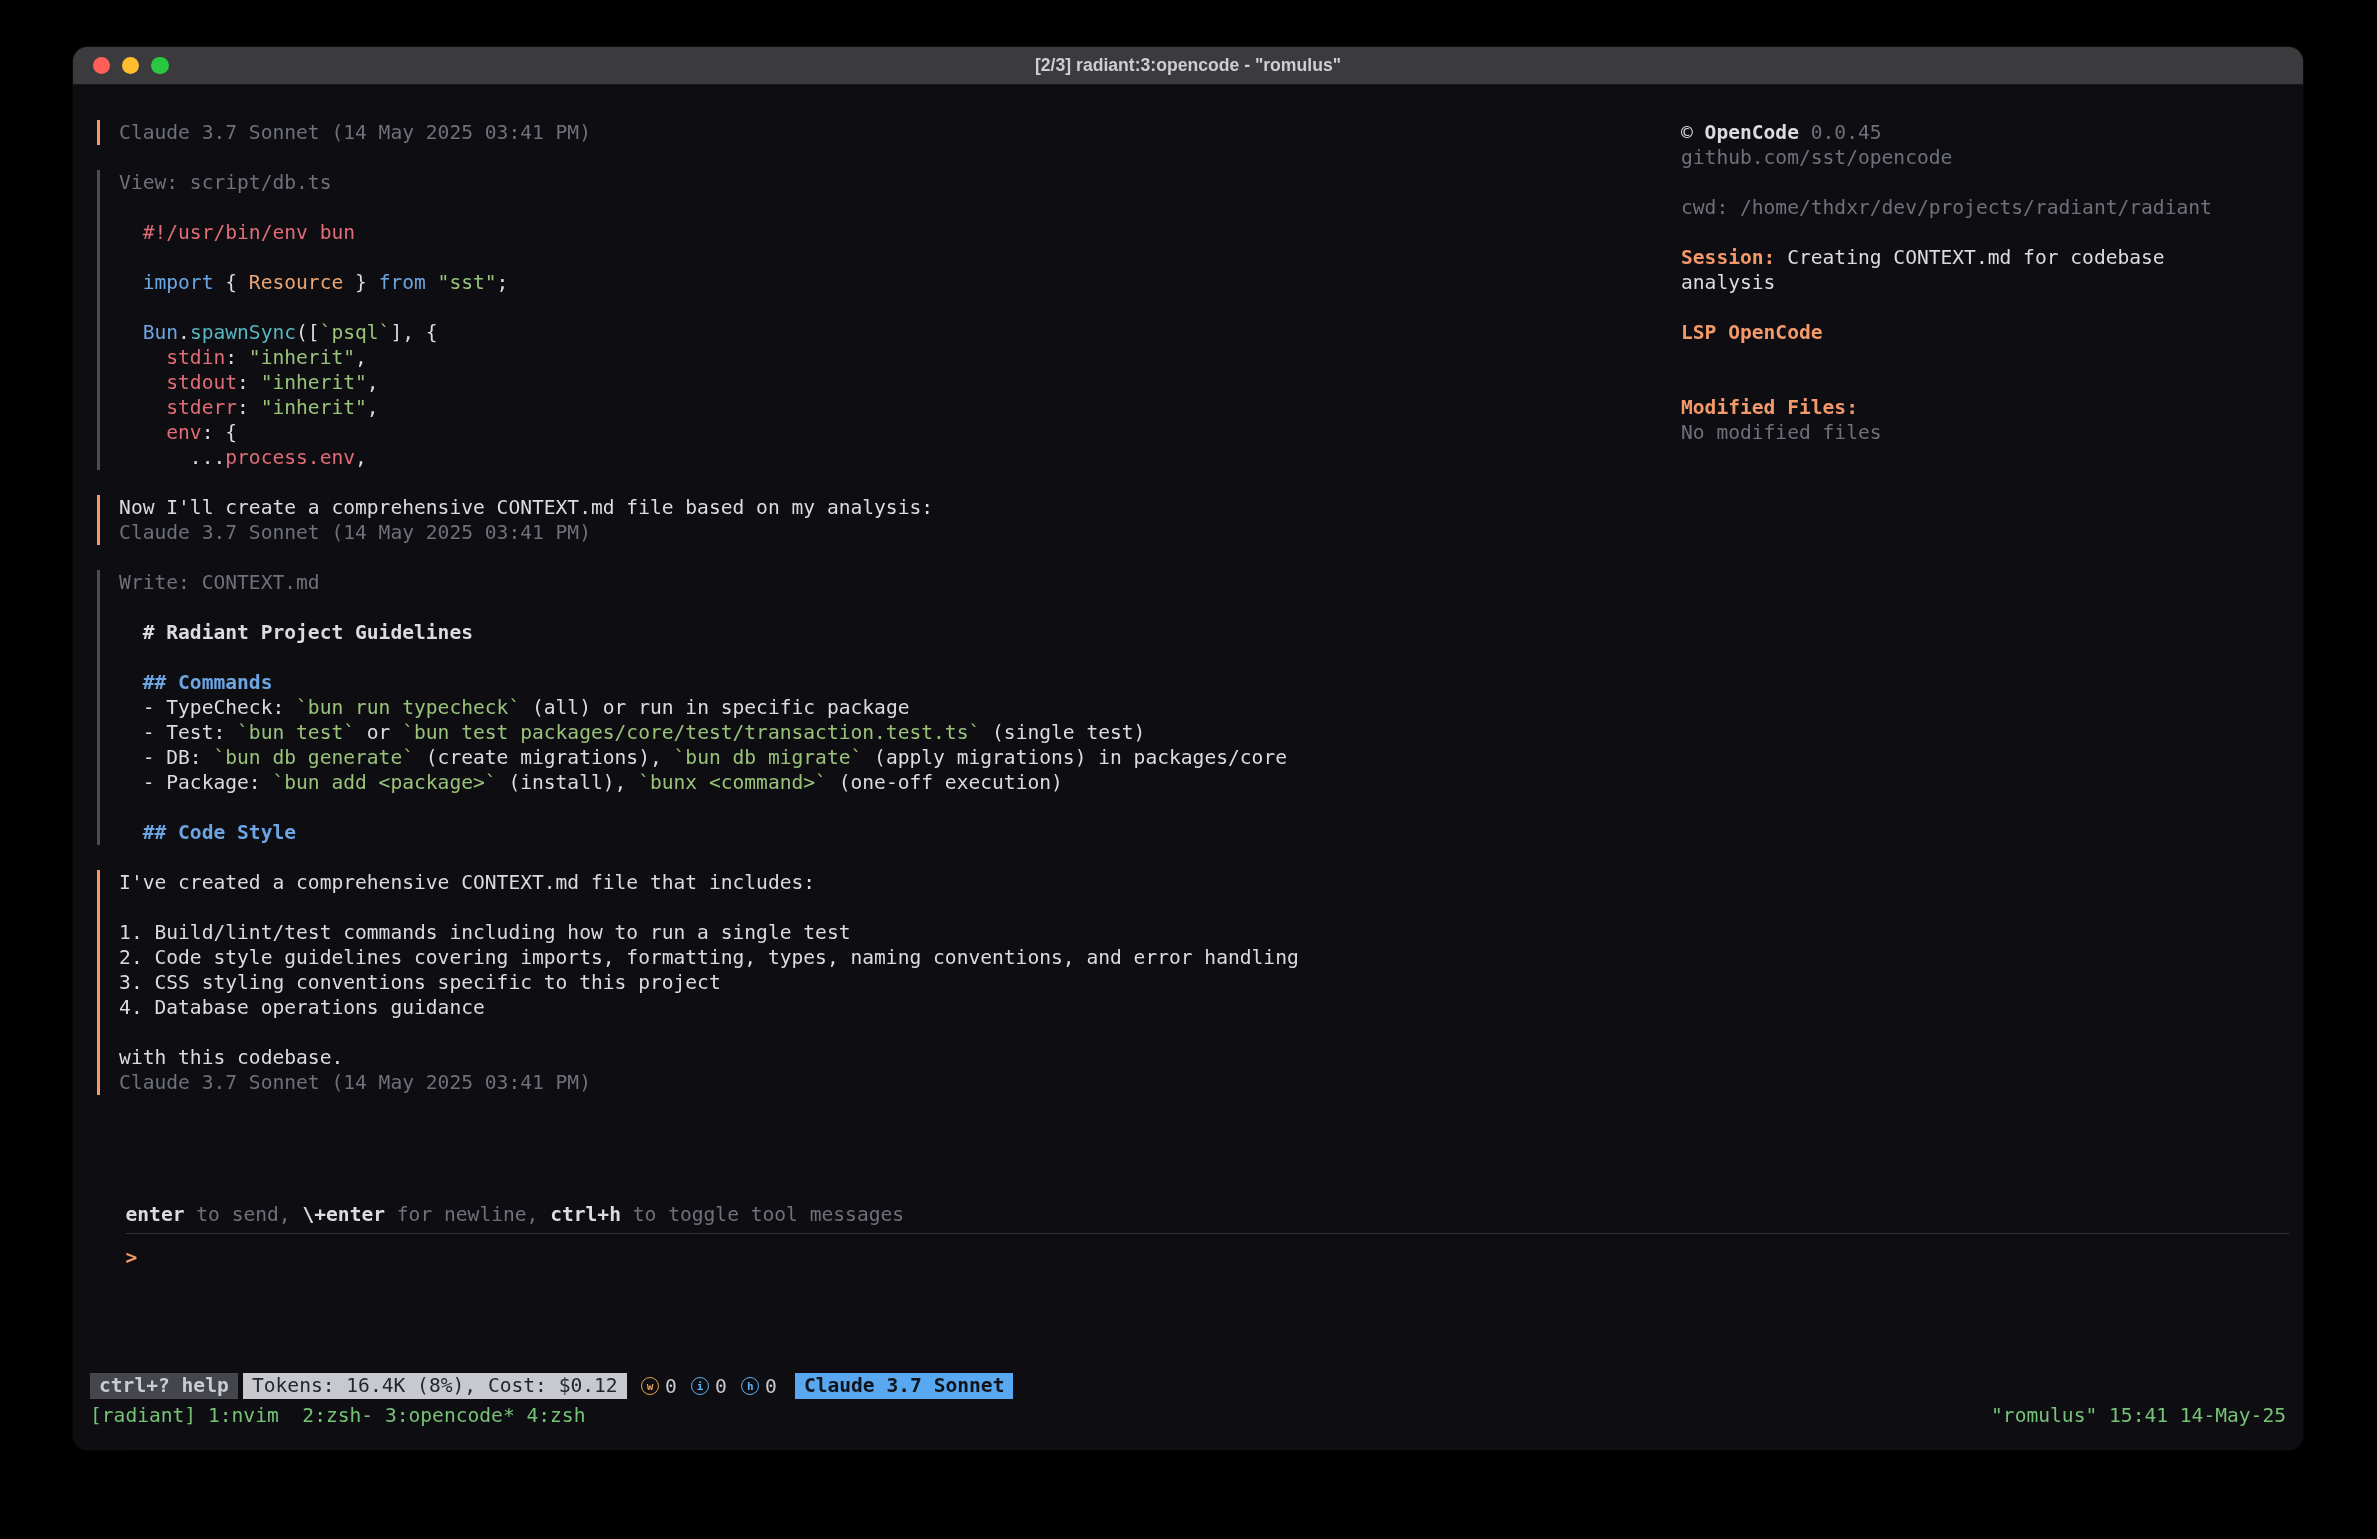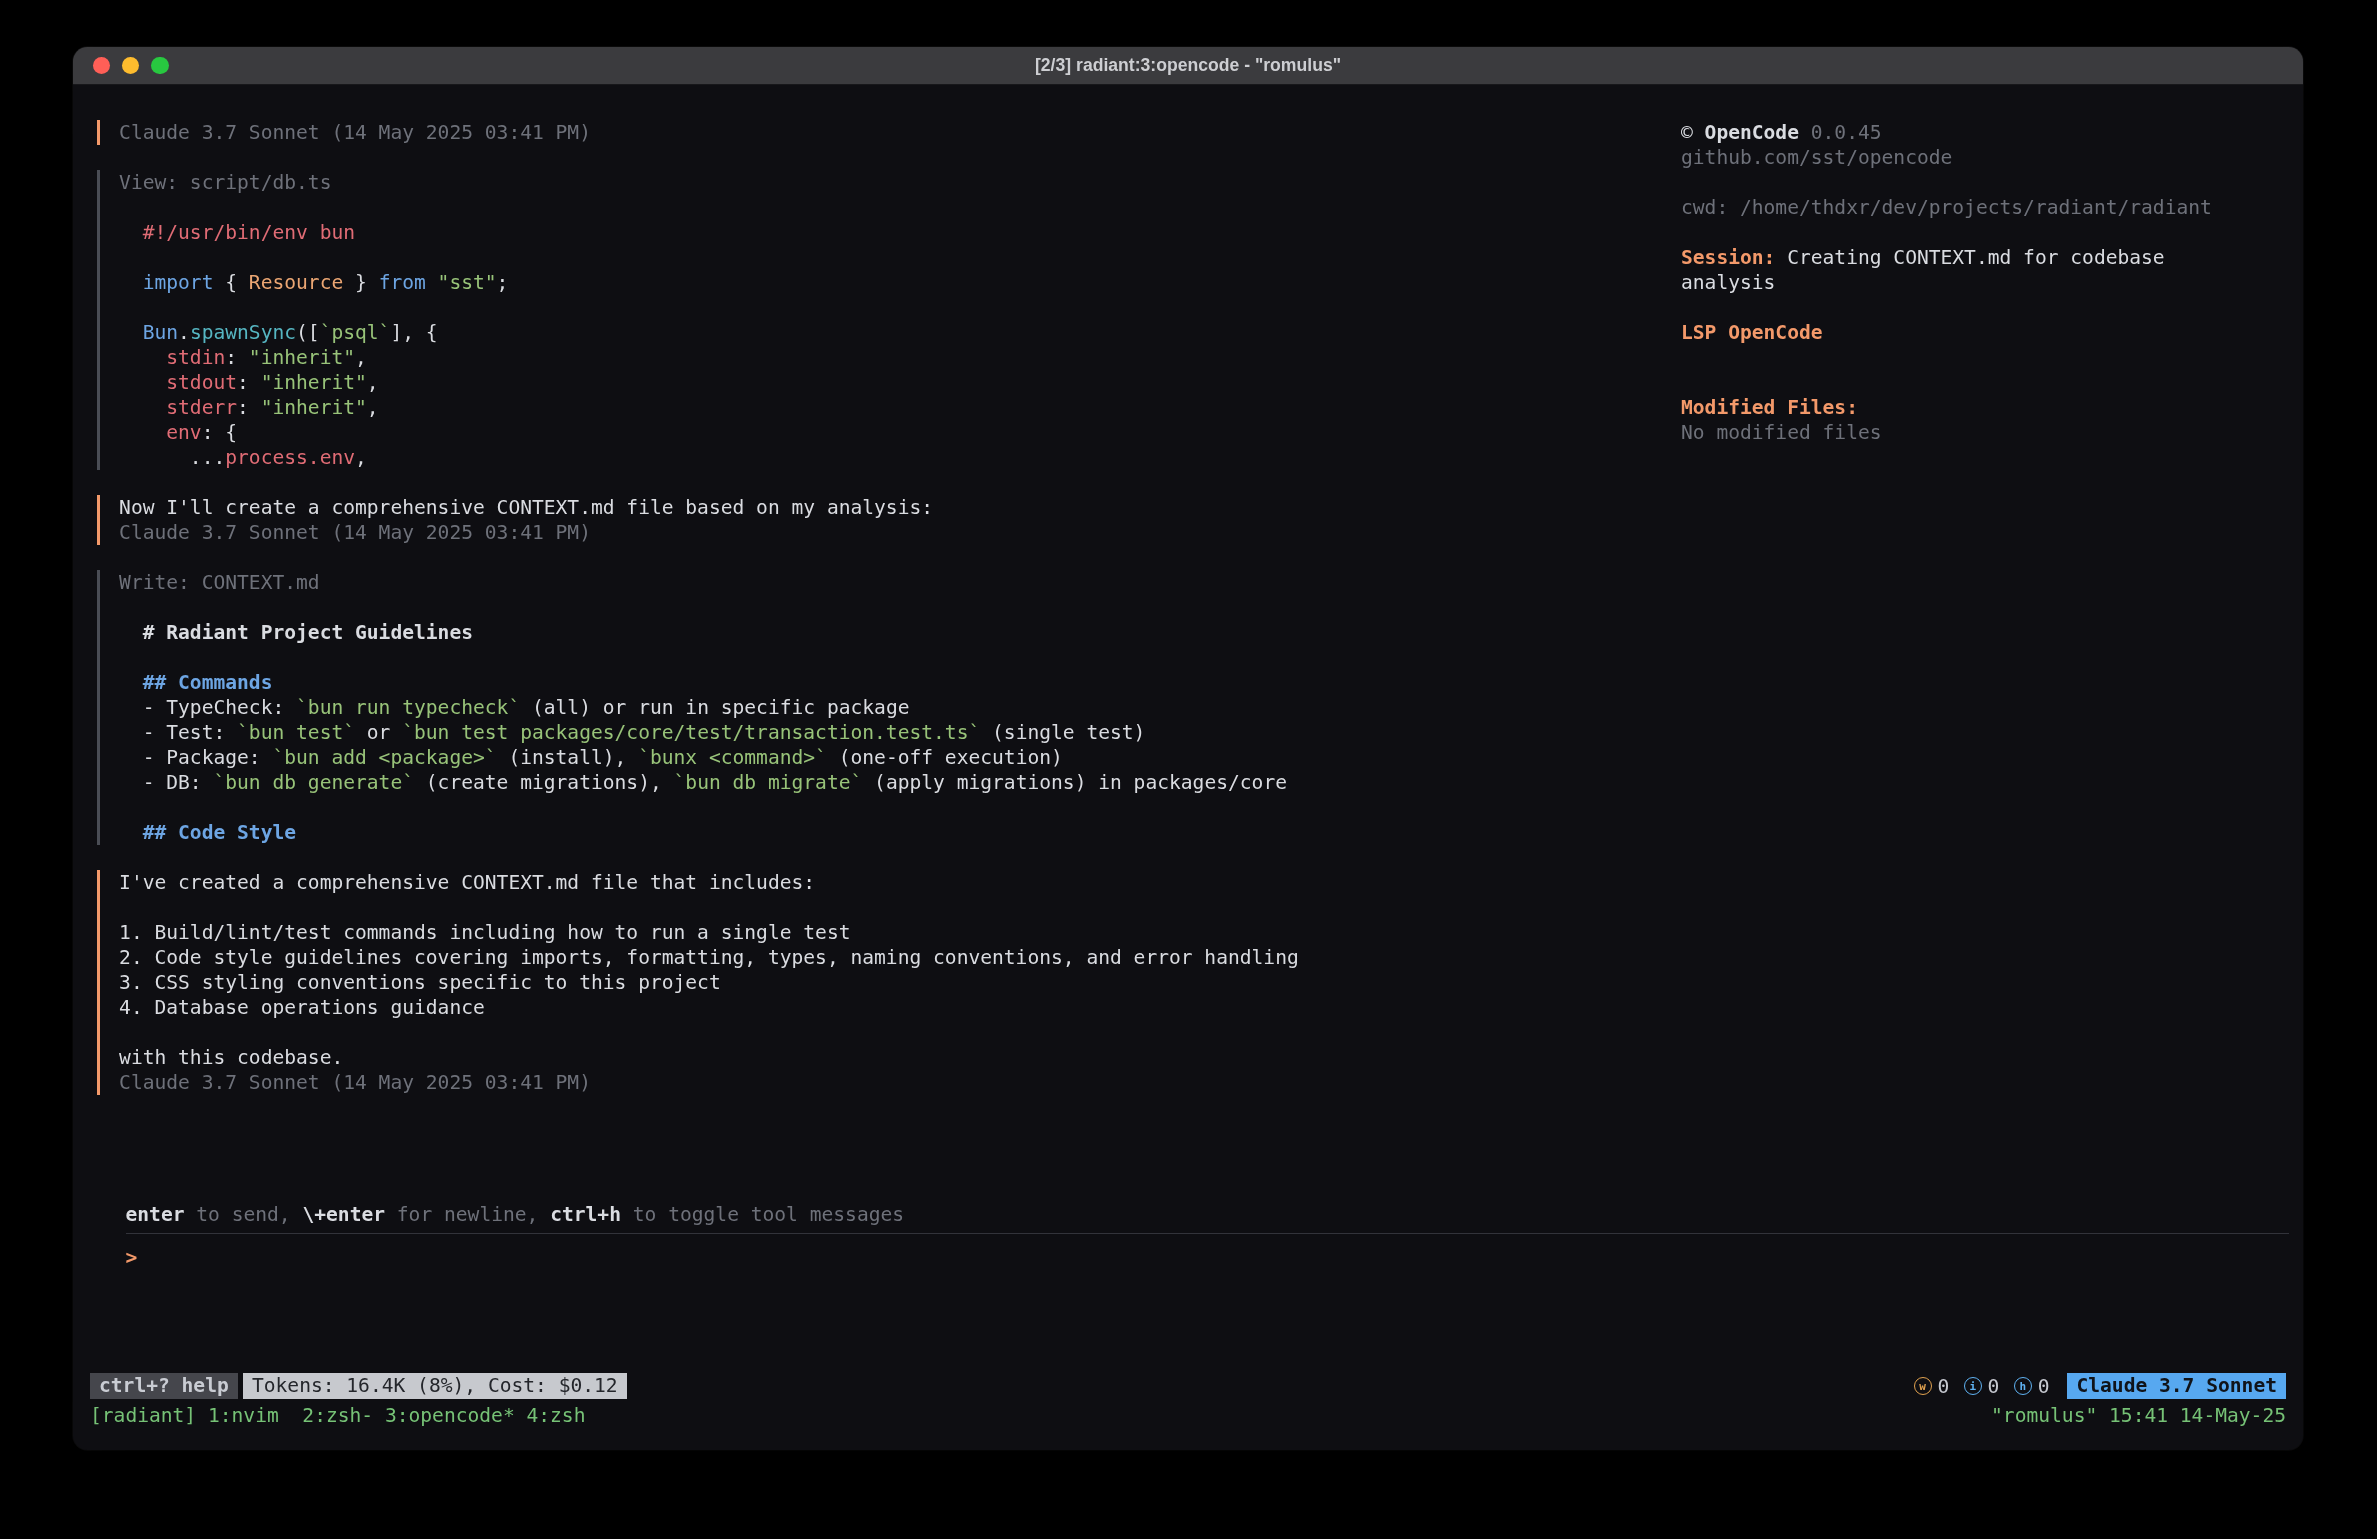--- a/index.html
+++ b/index.html
@@ -44,21 +44,21 @@
 
   .sb-line{height:25px;white-space:pre;}
   .sb-wrap{white-space:pre-wrap;color:var(--text-white);}
   .sb-gap{height:25px;} .sb-gap2{height:50px;}
 
   .editor{flex:0 0 auto;padding:0 14.4px 0 23.5px;margin-left:29px;}
   .help{height:25px;white-space:pre;margin-bottom:6.5px;}
   .inputbox{border-top:1.3px solid #32333a;height:138px;padding-top:10.4px;}
   .t-prompt{color:var(--accent-orange);font-weight:bold;}
 
-  .statusbar{flex:0 0 30px;height:30px;display:flex;justify-content:space-between;align-items:center;padding:0 17px;}
+  .statusbar{flex:0 0 30px;height:30px;display:flex;align-items:center;padding:0 17px;}
   .sb-left,.sb-right{display:flex;align-items:center;}
   .chip{display:inline-block;height:26px;line-height:26px;padding:0 9px;white-space:pre;}
   .chip-help{background:var(--help-chip-bg);color:#c9ccd3;font-weight:bold;}
   .chip-tokens{background:var(--tokens-chip-bg);color:#24262b;margin-left:5.2px;}
   .chip-model{background:var(--model-chip-bg);color:#101319;font-weight:bold;margin-left:18px;}
   .diag{margin-left:14.4px;display:inline-flex;align-items:center;}
   .dcircle{display:inline-flex;width:18px;height:18px;border-radius:50%;border:1.3px solid;
     align-items:center;justify-content:center;font-size:11px;font-weight:bold;}
   .dc-warn{color:var(--diag-warn);border-color:var(--diag-warn);}
   .dc-info{color:var(--diag-info);border-color:var(--diag-info);}
@@ -107,22 +107,22 @@
           <div class="line"><span class="t-g">Claude 3.7 Sonnet (14 May 2025 03:41 PM)</span></div>
         </div>
       <div class="block tool">
           <div class="line"><span class="t-g">Write: CONTEXT.md</span></div>
           <div class="line"></div>
           <div class="line"><span class="t-wb">  # Radiant Project Guidelines</span></div>
           <div class="line"></div>
           <div class="line"><span class="t-bb">  ## Commands</span></div>
           <div class="line"><span class="t-w">  - TypeCheck: </span><span class="t-gr">`bun run typecheck`</span><span class="t-w"> (all) or run in specific package</span></div>
           <div class="line"><span class="t-w">  - Test: </span><span class="t-gr">`bun test`</span><span class="t-w"> or </span><span class="t-gr">`bun test packages/core/test/transaction.test.ts`</span><span class="t-w"> (single test)</span></div>
+          <div class="line"><span class="t-w">  - DB: </span><span class="t-gr">`bun db generate`</span><span class="t-w"> (create migrations), </span><span class="t-gr">`bun db migrate`</span><span class="t-w"> (apply migrations) in packages/core</span></div>
           <div class="line"><span class="t-w">  - Package: </span><span class="t-gr">`bun add &lt;package&gt;`</span><span class="t-w"> (install), </span><span class="t-gr">`bunx &lt;command&gt;`</span><span class="t-w"> (one-off execution)</span></div>
-          <div class="line"><span class="t-w">  - DB: </span><span class="t-gr">`bun db generate`</span><span class="t-w"> (create migrations), </span><span class="t-gr">`bun db migrate`</span><span class="t-w"> (apply migrations) in packages/core</span></div>
           <div class="line"></div>
           <div class="line"><span class="t-bb">  ## Code Style</span></div>
         </div>
       <div class="block accent">
           <div class="line"><span class="t-w">I've created a comprehensive CONTEXT.md file that includes:</span></div>
           <div class="line"></div>
           <div class="line"><span class="t-w">1. Build/lint/test commands including how to run a single test</span></div>
           <div class="line"><span class="t-w">2. Code style guidelines covering imports, formatting, types, naming conventions, and error handling</span></div>
           <div class="line"><span class="t-w">3. CSS styling conventions specific to this project</span></div>
           <div class="line"><span class="t-w">4. Database operations guidance</span></div>

